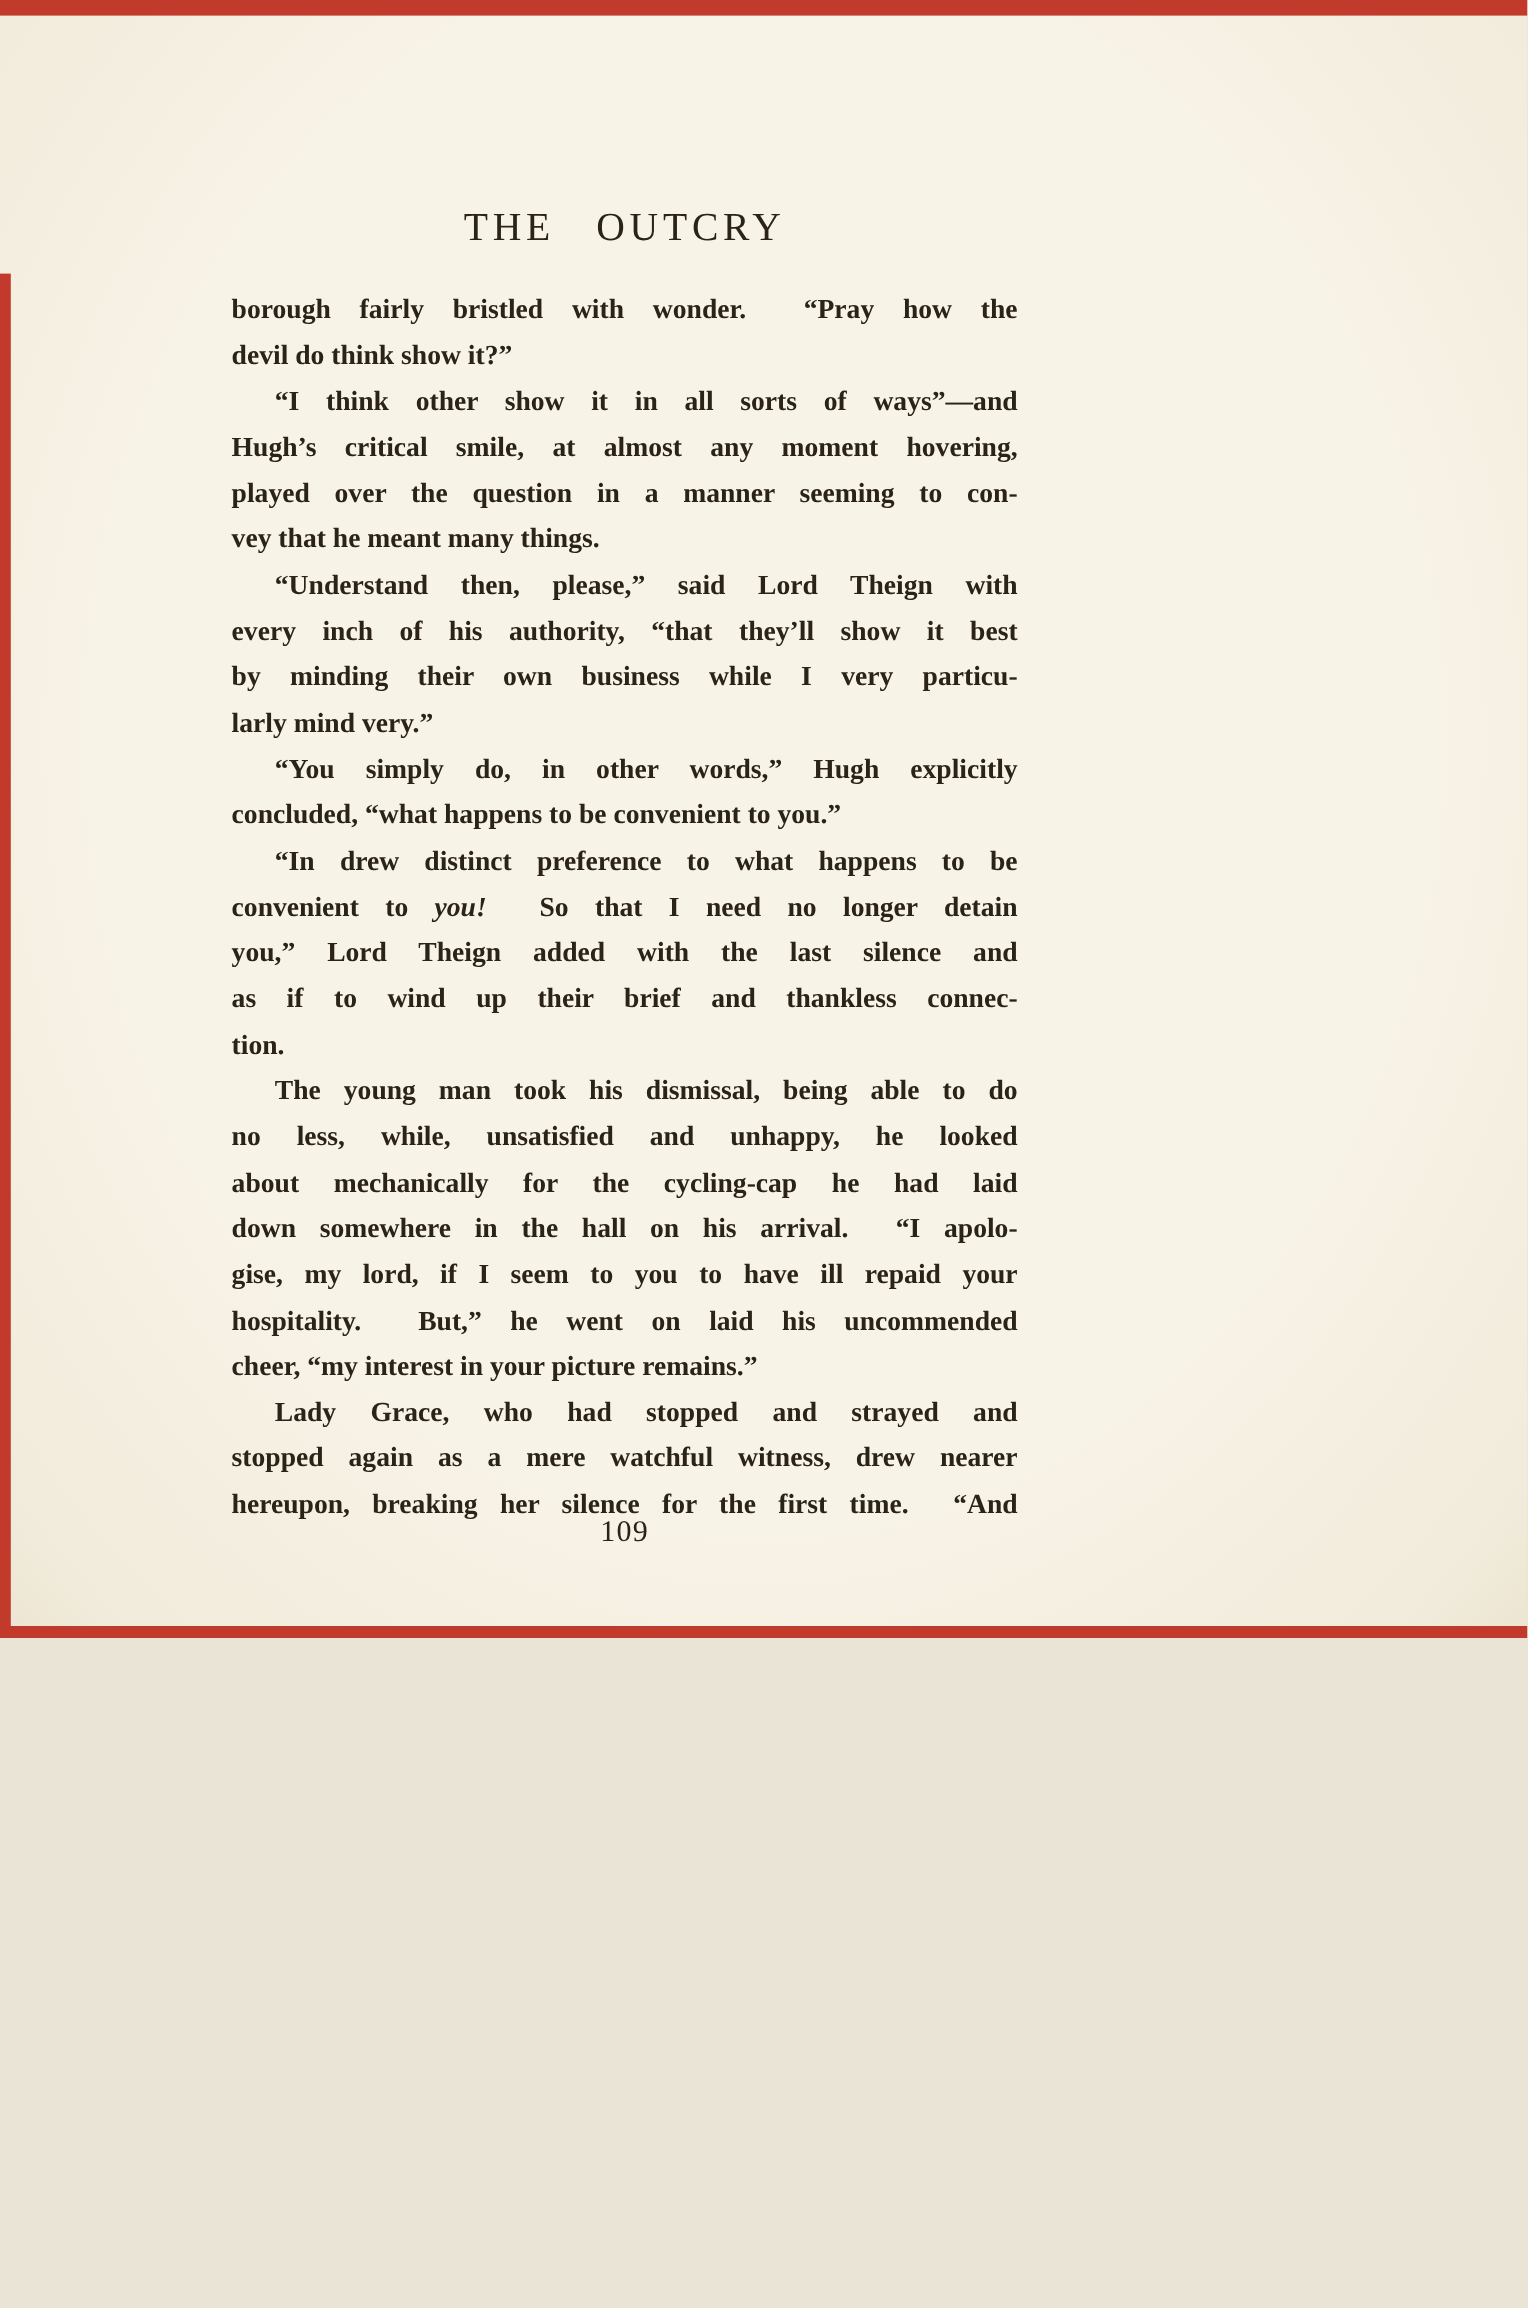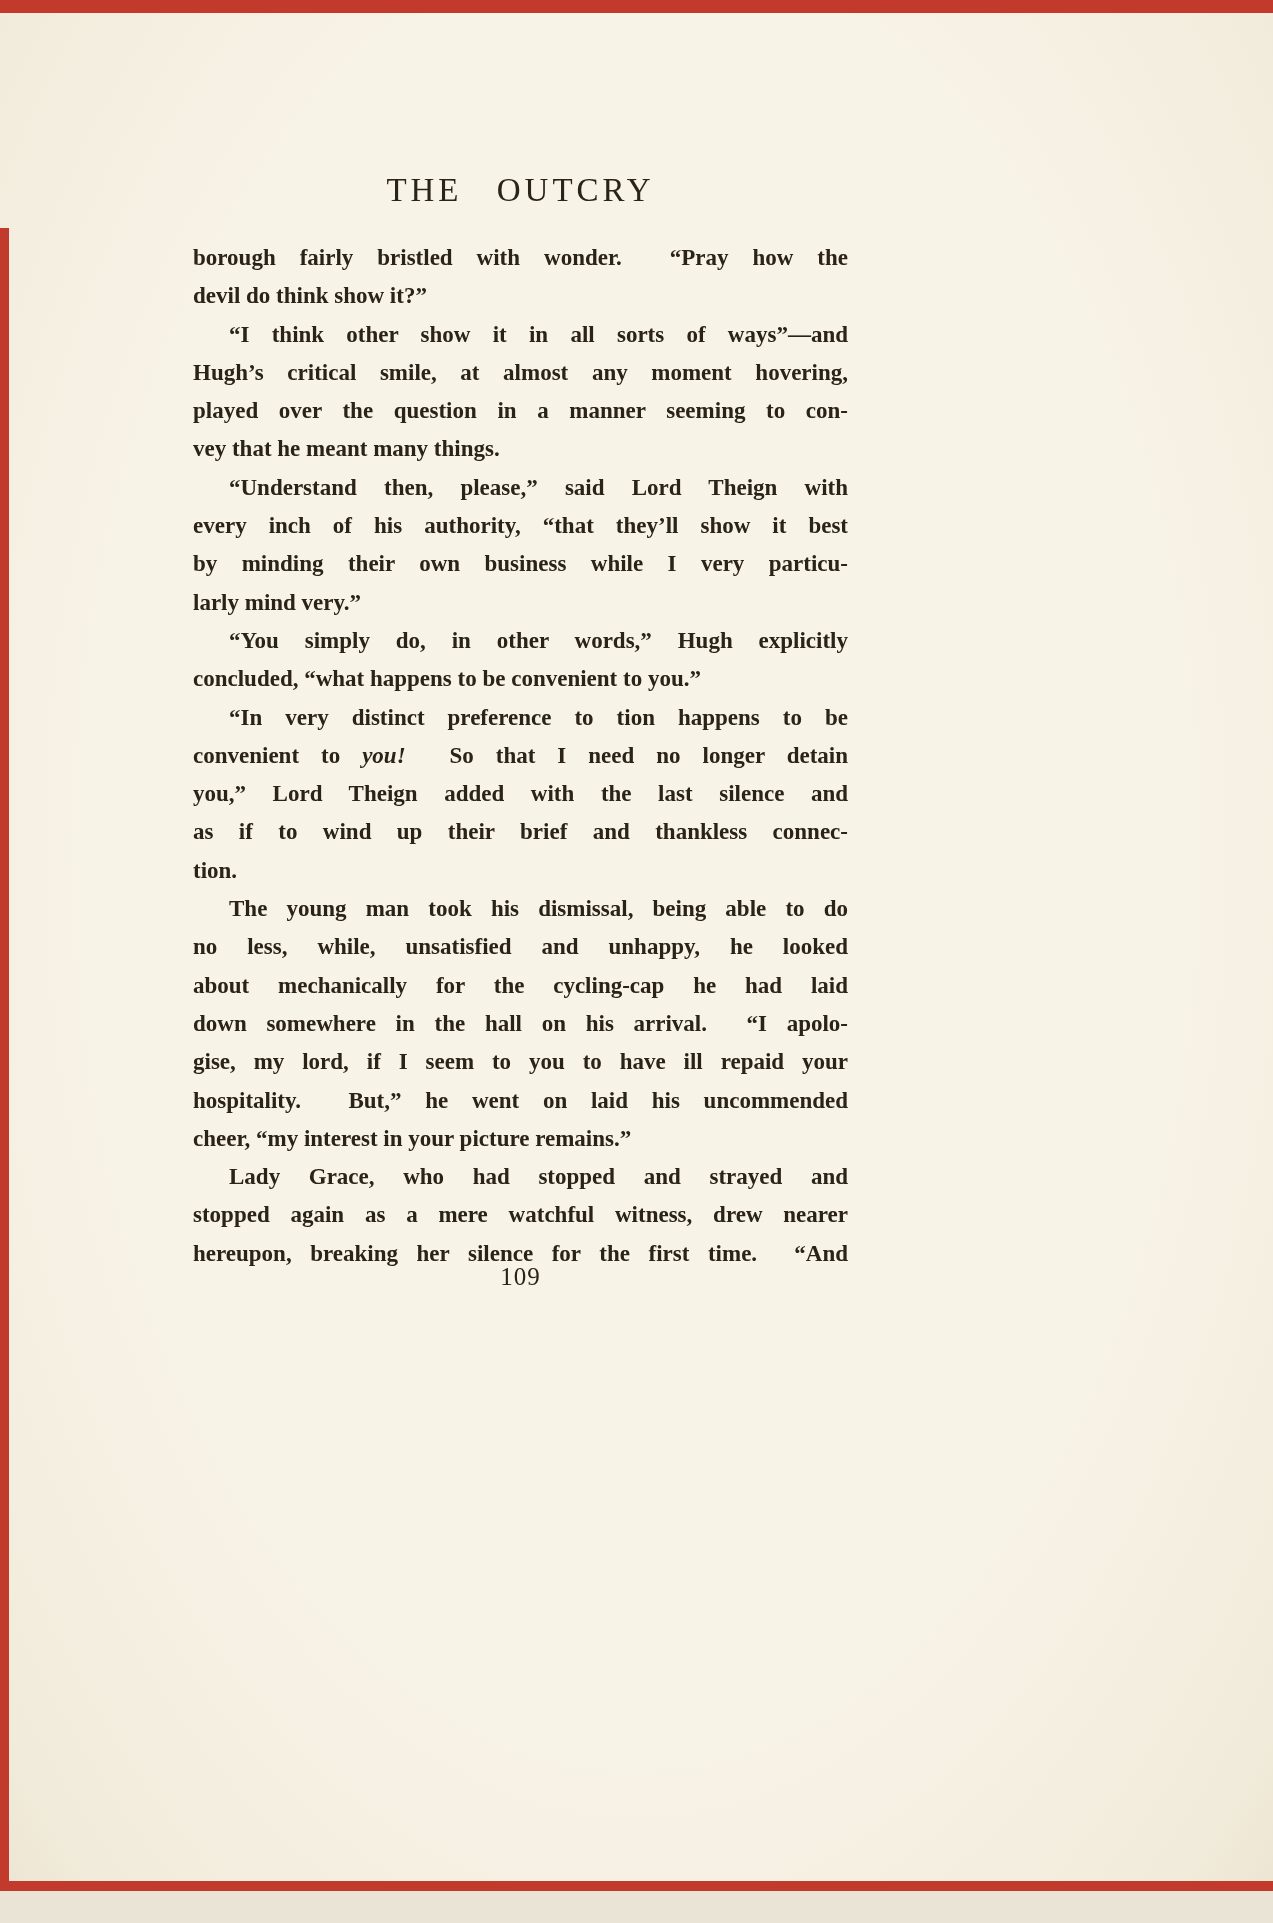--- a/index.html
+++ b/index.html
@@ -3,21 +3,21 @@
 <meta charset="utf-8">
 <style>
   html, body {
     margin: 0;
     padding: 0;
     background: #e9e4d6;
   }
   .page {
     position: relative;
     width: 1273px;
-    height: 1891px;
+    height: 1365px;
     overflow: hidden;
     background: radial-gradient(ellipse at 50% 45%,
                 var(--paper, #f8f3e7) 0%,
                 var(--paper, #f8f3e7) 60%,
                 #f1ebdb 92%,
                 #ece5d2 100%);
     font-family: "Liberation Serif", "DejaVu Serif", serif;
     color: var(--ink, #2b2318);
   }
   .edge {
@@ -96,21 +96,21 @@
         <div class="line full">“Understand then, please,” said Lord Theign with</div>
         <div class="line full">every inch of his authority, “that they’ll show it best</div>
         <div class="line full">by minding their own business while I very particu-</div>
         <div class="line">larly mind very.”</div>
       </div>
       <div class="paragraph indent">
         <div class="line full">“You simply do, in other words,” Hugh explicitly</div>
         <div class="line">concluded, “what happens to be convenient to you.”</div>
       </div>
       <div class="paragraph indent">
-        <div class="line full">“In very distinct preference to tion happens to be</div>
+        <div class="line full">“In drew distinct preference to what happens to be</div>
         <div class="line full">convenient to <em>you!</em>  So that I need no longer detain</div>
         <div class="line full">you,” Lord Theign added with the last silence and</div>
         <div class="line full">as if to wind up their brief and thankless connec-</div>
         <div class="line">tion.</div>
       </div>
       <div class="paragraph indent">
         <div class="line full">The young man took his dismissal, being able to do</div>
         <div class="line full">no less, while, unsatisfied and unhappy, he looked</div>
         <div class="line full">about mechanically for the cycling-cap he had laid</div>
         <div class="line full">down somewhere in the hall on his arrival.  “I apolo-</div>

